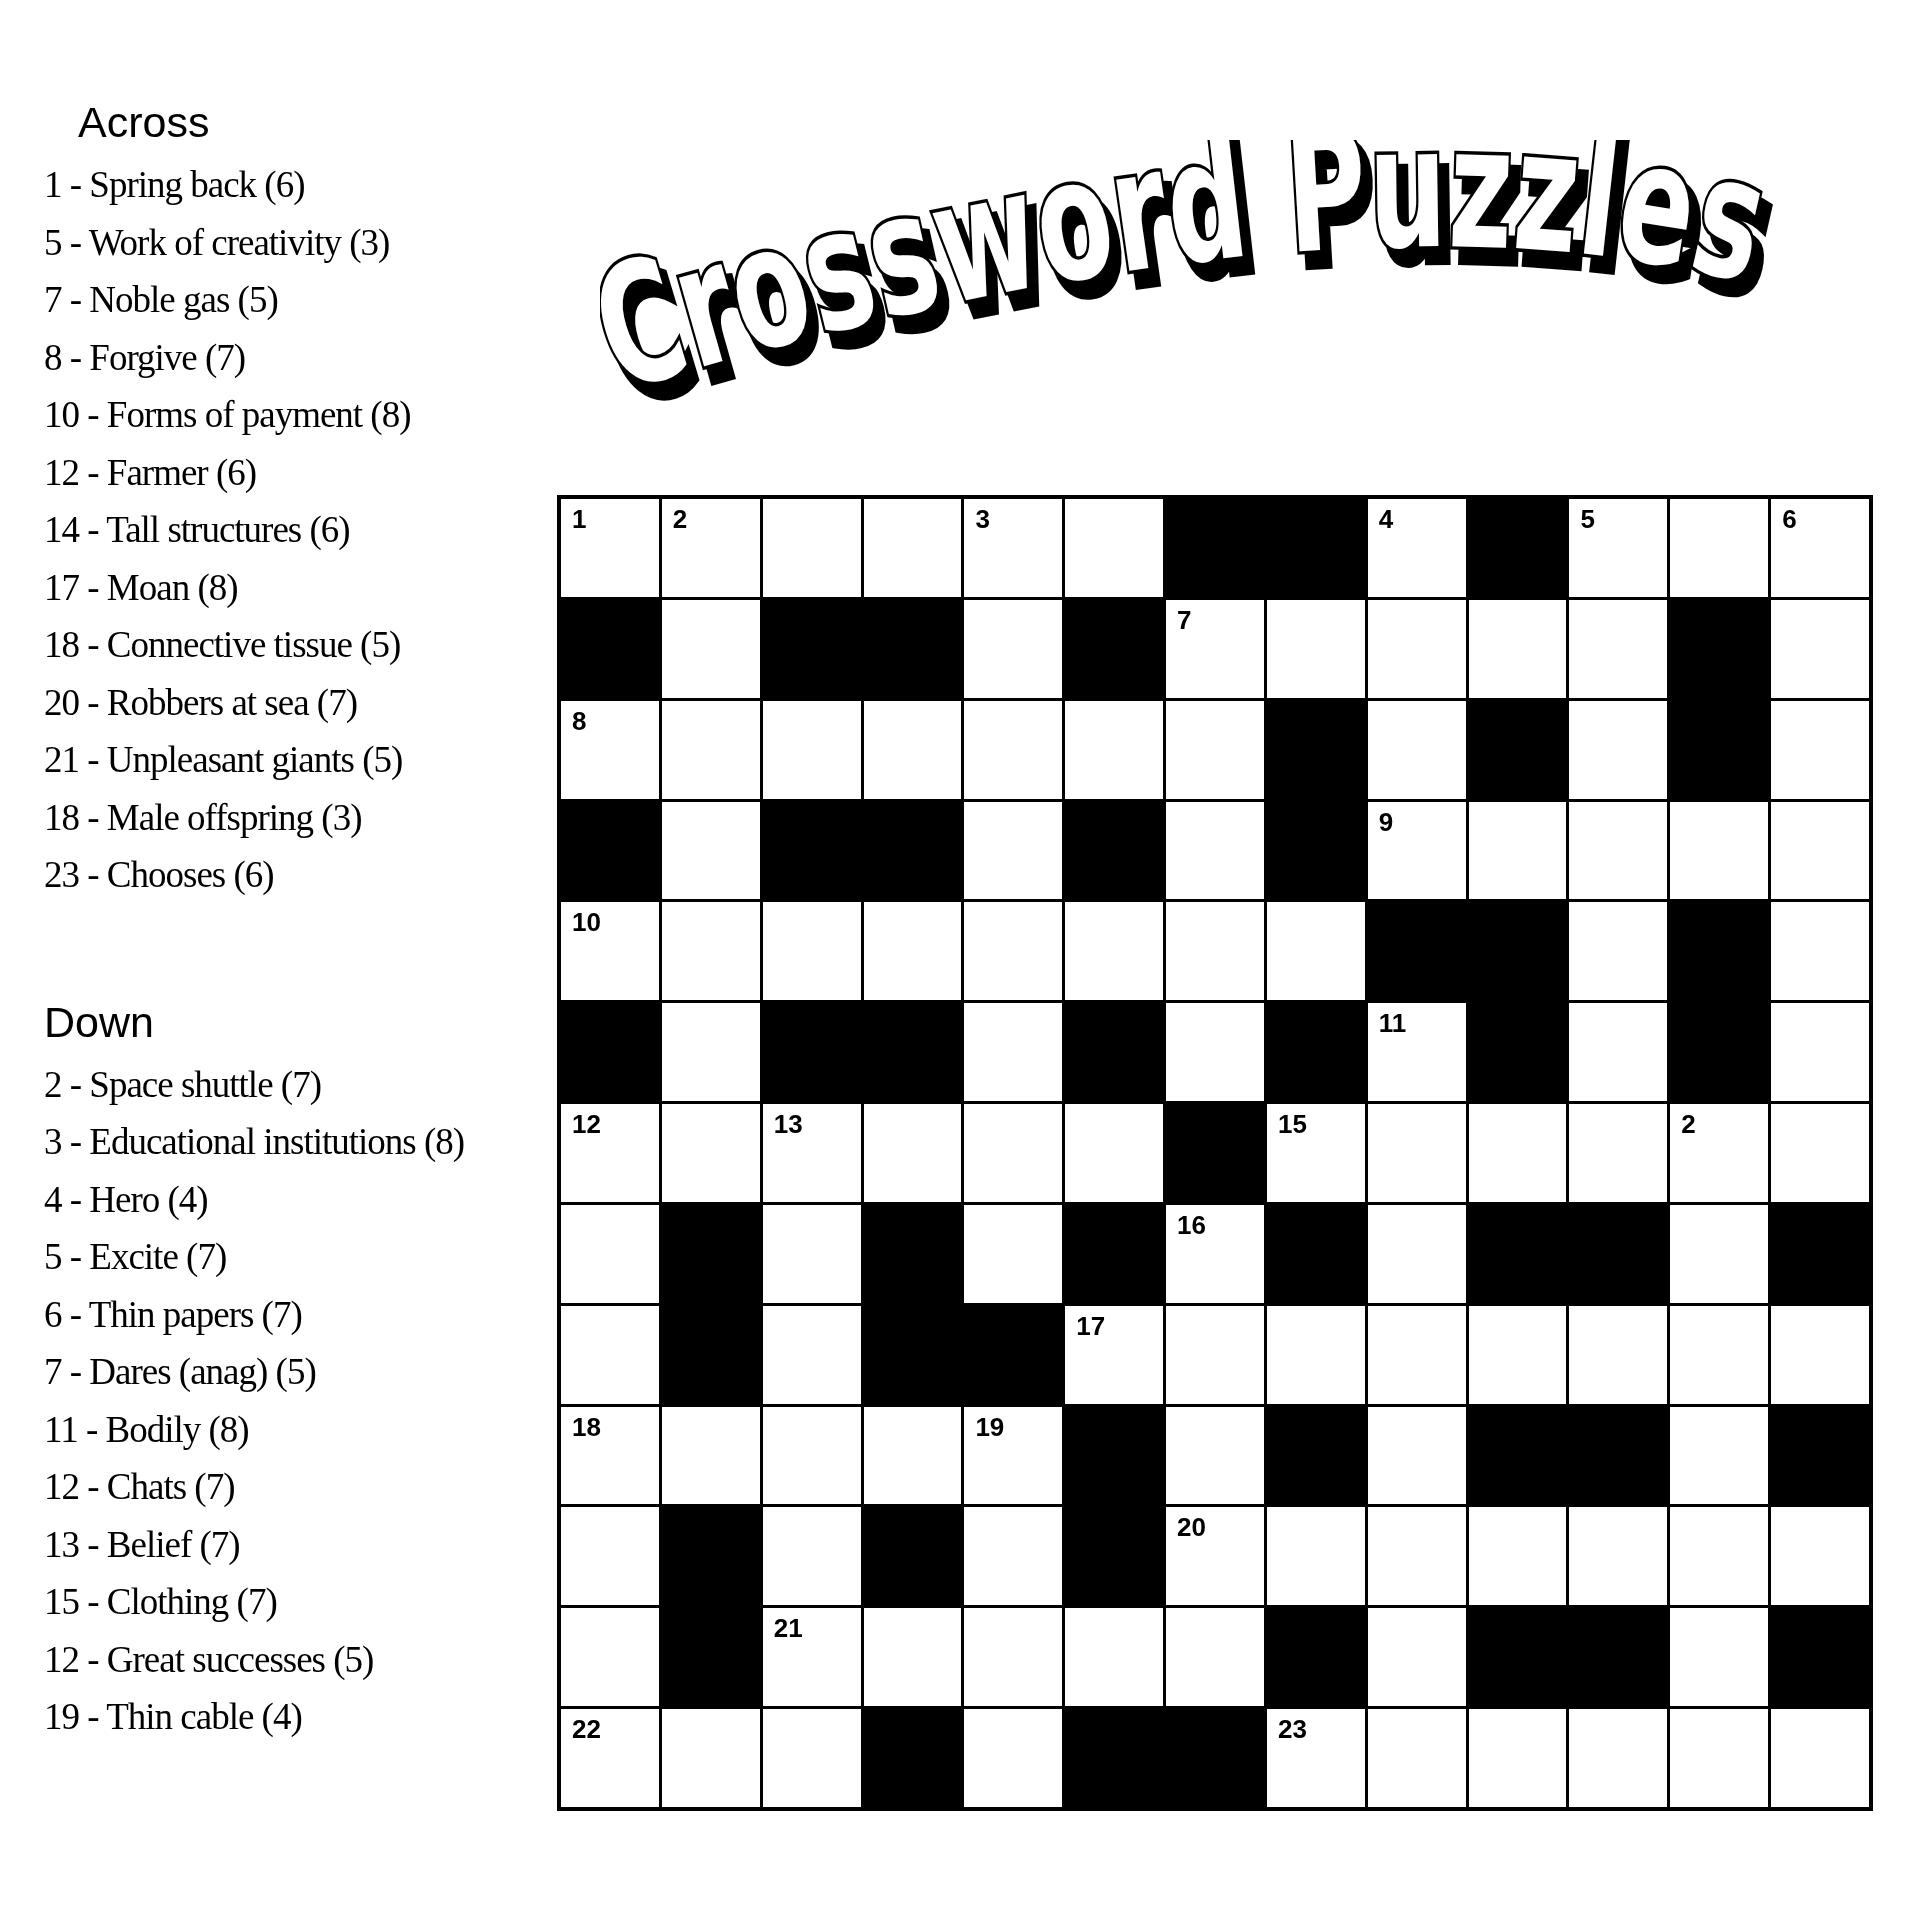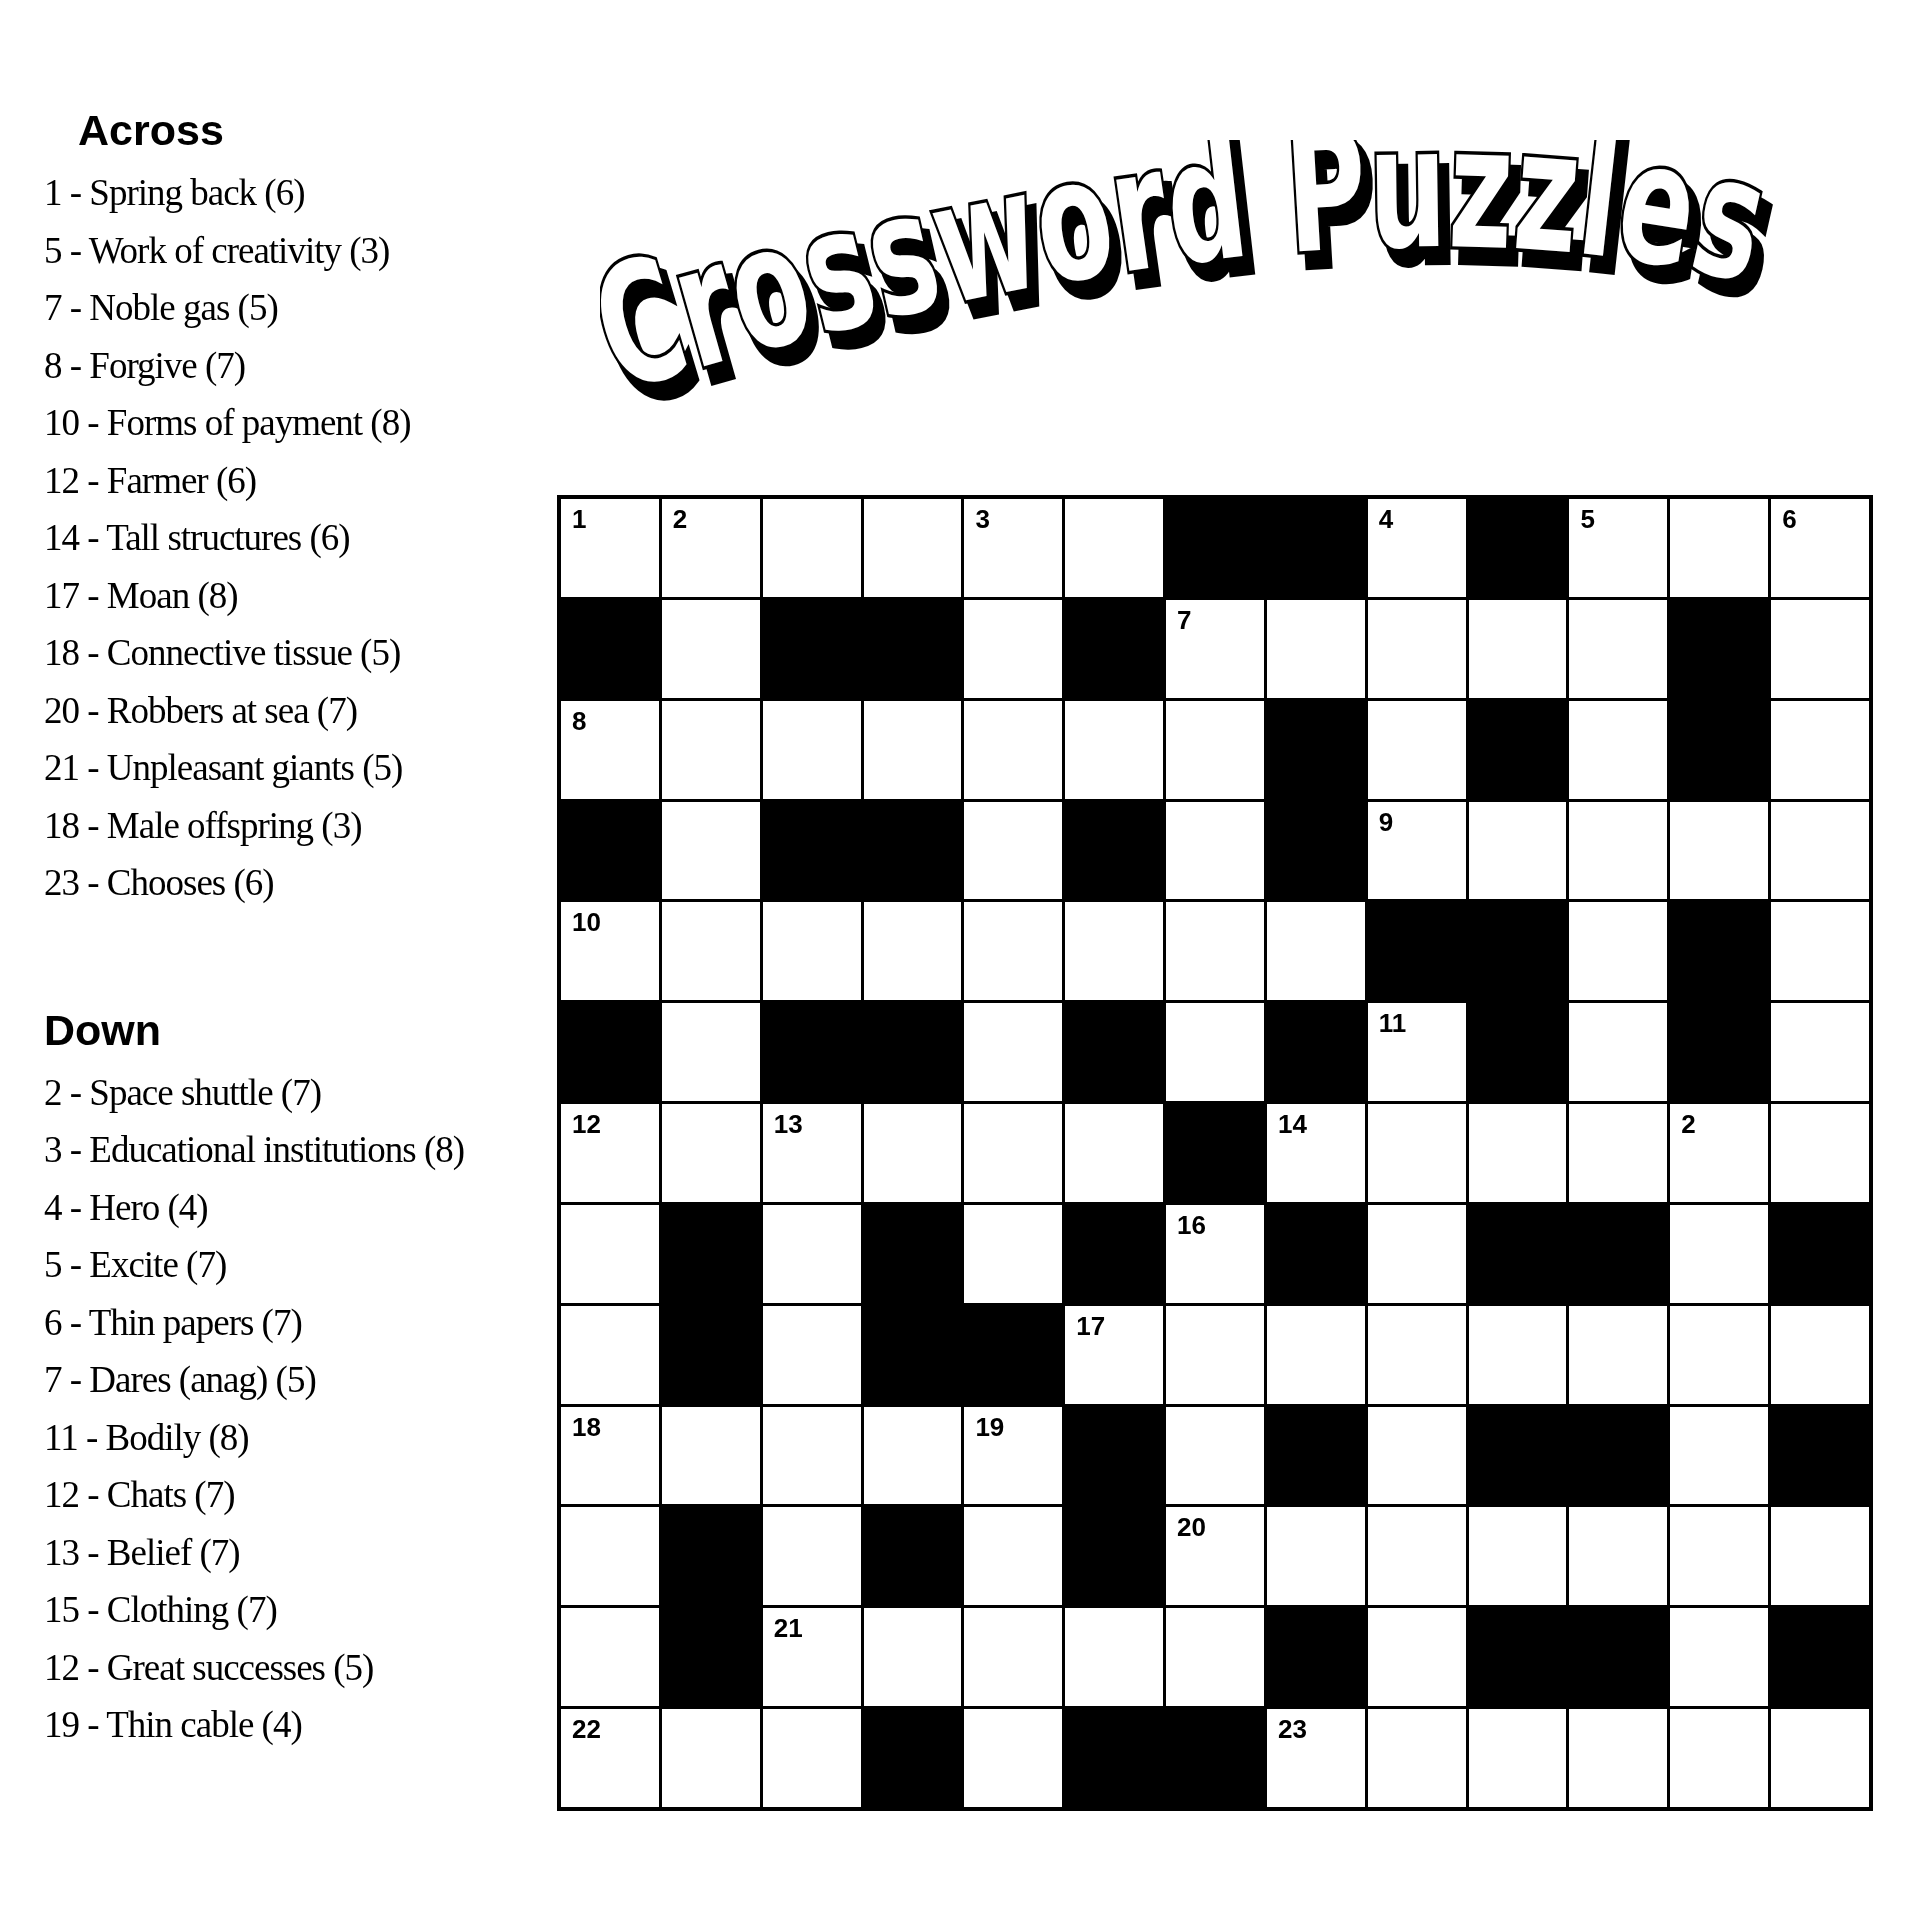--- a/index.html
+++ b/index.html
@@ -5,21 +5,21 @@
   html,body{margin:0;padding:0}
   body{
     width:1920px;height:1920px;position:relative;overflow:hidden;
     background:#ffffff;color:#000;
     font-family:"Liberation Sans", sans-serif;
   }
 
   
   .clues{position:absolute;left:44px;top:96px;width:505px}
   .clue-heading{
-    font-size:43px;font-weight:bold;line-height:52px;margin:8px;
+    font-size:43px;font-weight:normal;line-height:52px;margin:0;
     font-family:"Liberation Sans", sans-serif;
   }
   #across-heading{margin-left:34px}
   #down-heading{margin-left:0;margin-top:92px}
   ul.clue-list{
     list-style:none;margin:8px 0 0 0;padding:0;
     font-size:37px;letter-spacing:-1px;font-family:Liberation Serif, serif;
   }
   ul.clue-list li{line-height:57.5px;white-space:nowrap}
 
@@ -204,21 +204,21 @@
     </div>
     <div class="cell"></div>
     <div class="cell">
       <span class="n">13</span>
     </div>
     <div class="cell"></div>
     <div class="cell"></div>
     <div class="cell"></div>
     <div class="cell b"></div>
     <div class="cell">
-      <span class="n">14</span>
+      <span class="n">15</span>
     </div>
     <div class="cell"></div>
     <div class="cell"></div>
     <div class="cell"></div>
     <div class="cell">
       <span class="n">2</span>
     </div>
     <div class="cell"></div>
     <div class="cell"></div>
     <div class="cell b"></div>

